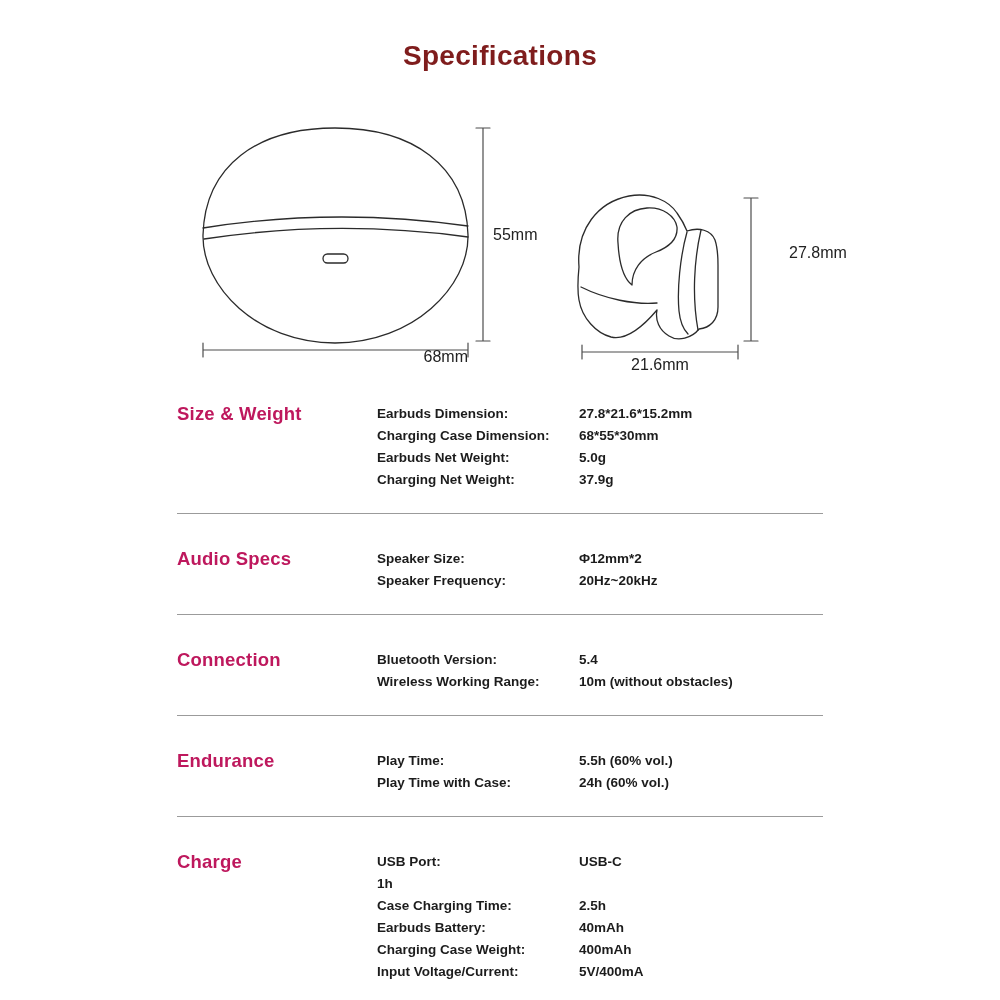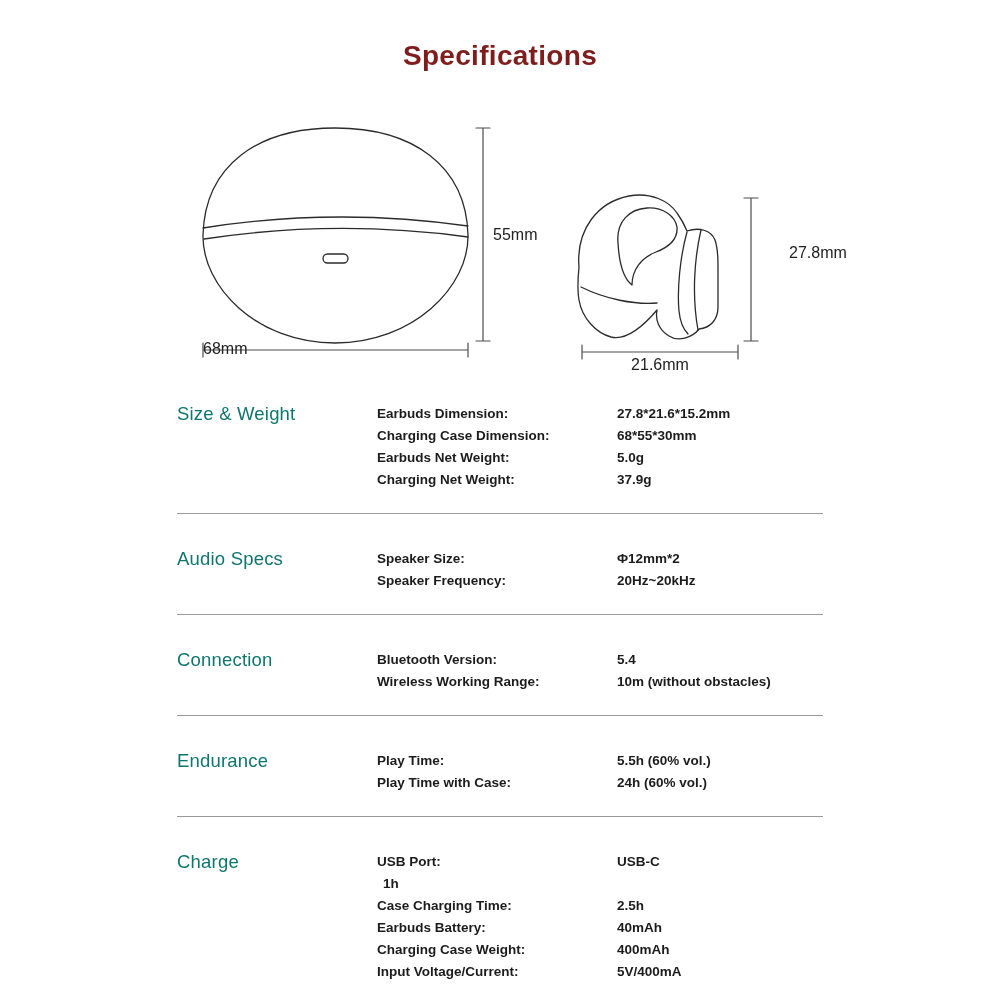--- a/index.html
+++ b/index.html
@@ -18,35 +18,35 @@
     font-size:28px; font-weight:800; letter-spacing:0.3px;
     color:#7f1d1d;
   }
   .diagram-svg { position:absolute; left:150px; top:115px; }
   .dim-label {
     position:absolute;
     font-size:16px; font-weight:500; color:#222222;
     white-space:nowrap;
   }
   #lab-case-h { left:493px; top:226px; }
-  #lab-case-w { left:203px; top:340px; width:265px; text-align:left; }
+  #lab-case-w { left:203px; top:348px; width:265px; text-align:right; }
   #lab-ear-h  { left:759px; top:244px;margin-left:30px; }
   #lab-ear-w  { left:582px; top:356px; width:156px; text-align:center; }
 
   .specs { position:absolute; left:177px; top:403px; width:646px; }
   .spec-section { display:flex; align-items:flex-start; }
   .section-title {
     width:200px; flex:0 0 200px;
-    font-size:18.5px; font-weight:400; letter-spacing:0.2px;
-    color:#0f766e; line-height:22px;
+    font-size:18.5px; font-weight:700; letter-spacing:0.2px;
+    color:#be185d; line-height:22px;
   }
   .spec-rows { flex:1; }
-  .spec-row { display:flex; line-height:22px;gap:32px; }
+  .spec-row { display:flex; line-height:22px; }
   .spec-label { width:202px; flex:0 0 202px; font-size:13.5px; font-weight:600; color:#1c1c1c; }
-  .spec-value { font-size:13.5px; font-weight:600; color:#1c1c1c;margin-left:6px; }
+  .spec-value { font-size:13.5px; font-weight:600; color:#1c1c1c; }
   .divider { border-top:1px solid #9b9b9b; margin:22px 0 34px 0; height:0; }
 </style>
 </head>
 <body>
 
 <div class="page">
 
   <h1 class="page-title">Specifications</h1>
 
   <svg class="diagram-svg" width="700" height="270" viewBox="0 0 700 270" fill="none" stroke="#2b2b2b" stroke-width="1.3" stroke-linecap="round" stroke-linejoin="round">

